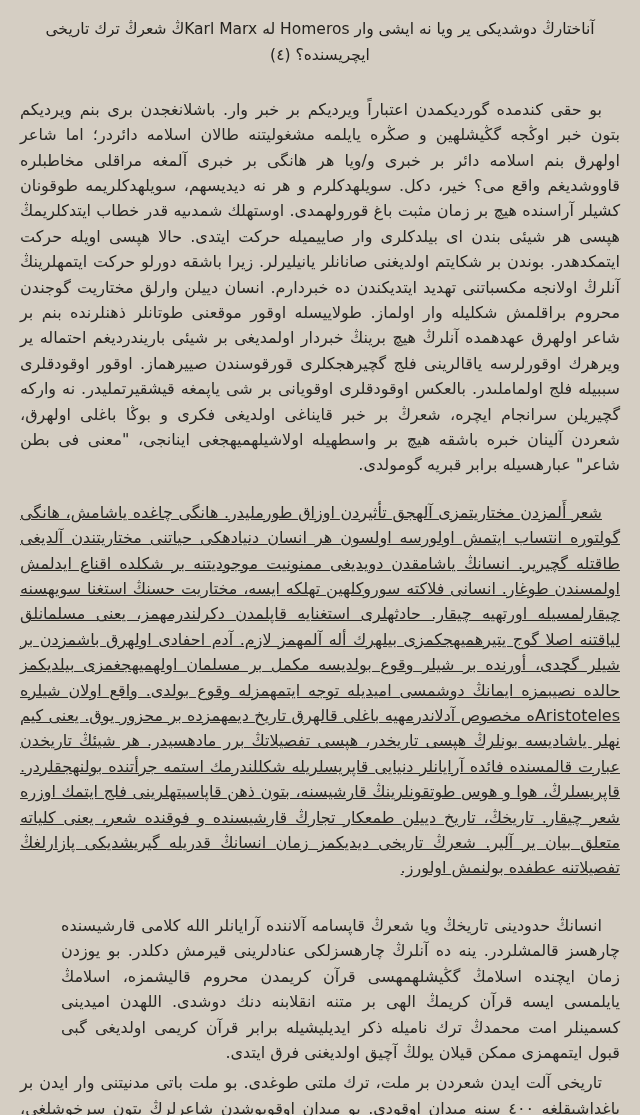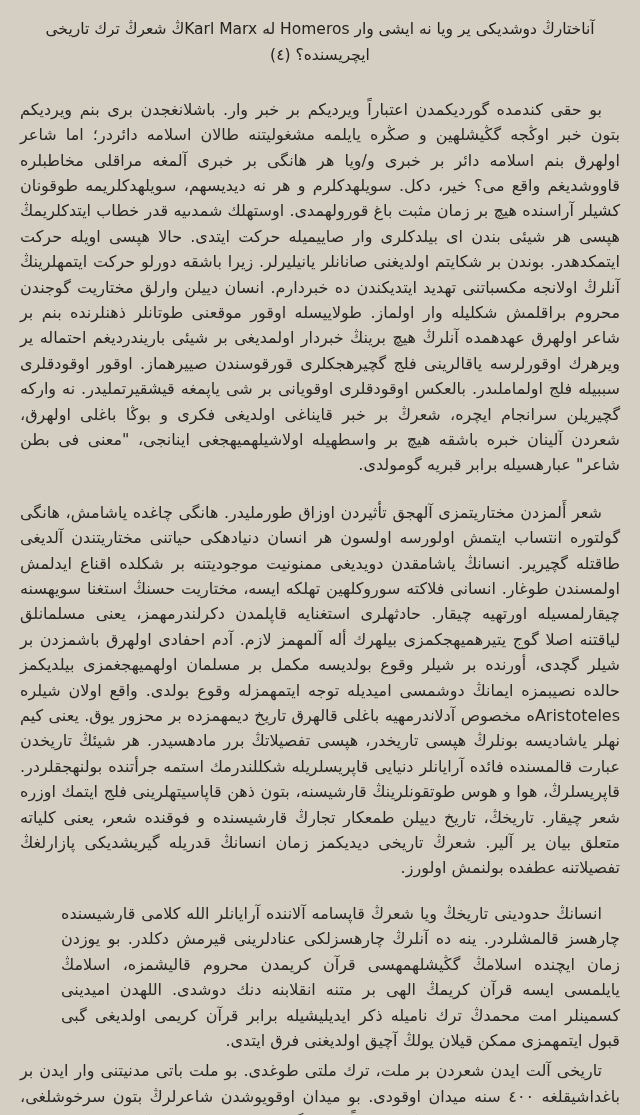--- a/index.html
+++ b/index.html
@@ -28,21 +28,21 @@
     margin: 0 0 28px 0;
     color: #24221e;
   }
   p.body-par {
     font-size: 16px;
     line-height: 25.4px;
     text-align: justify;
     text-indent: 18px;
     margin: 0 0 22px 0;
   }
-  p.body-par.gap-medium { margin-bottom: 20px; }
+  p.body-par.gap-medium { margin-bottom: 32px; text-decoration: underline; }
   p.body-par.gap-tight  { margin-bottom: 5px; margin-left: 41px;  }
   .signature {
     font-size: 13.5px;
     line-height: 25px;
     text-align: center;
     margin: 22px 105px 0 0;
     color: #2a2824;
   }
 </style>
 </head>

